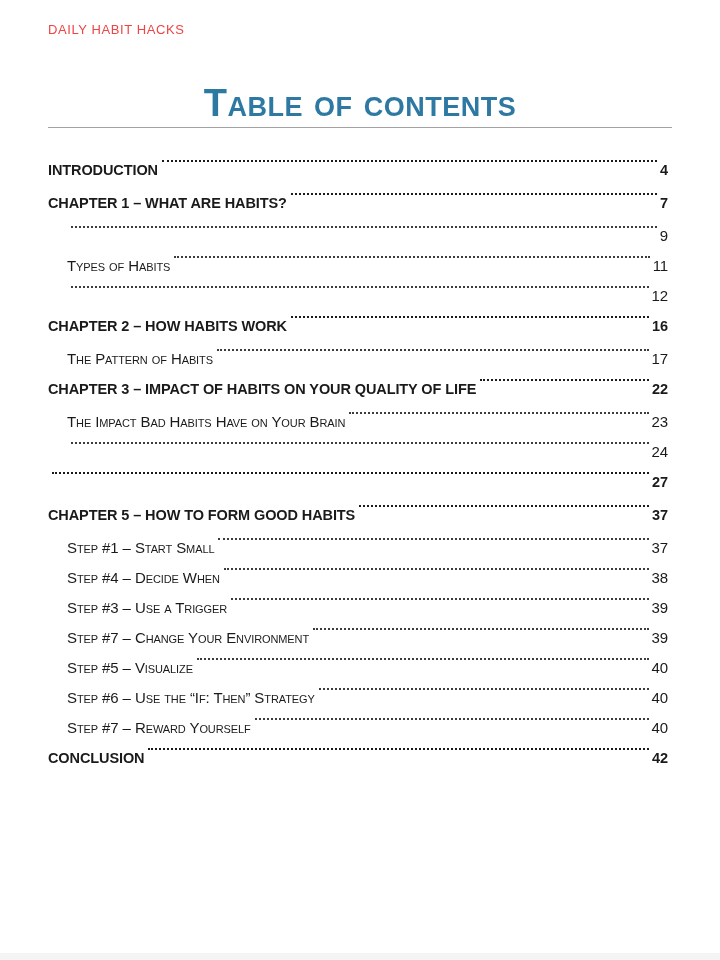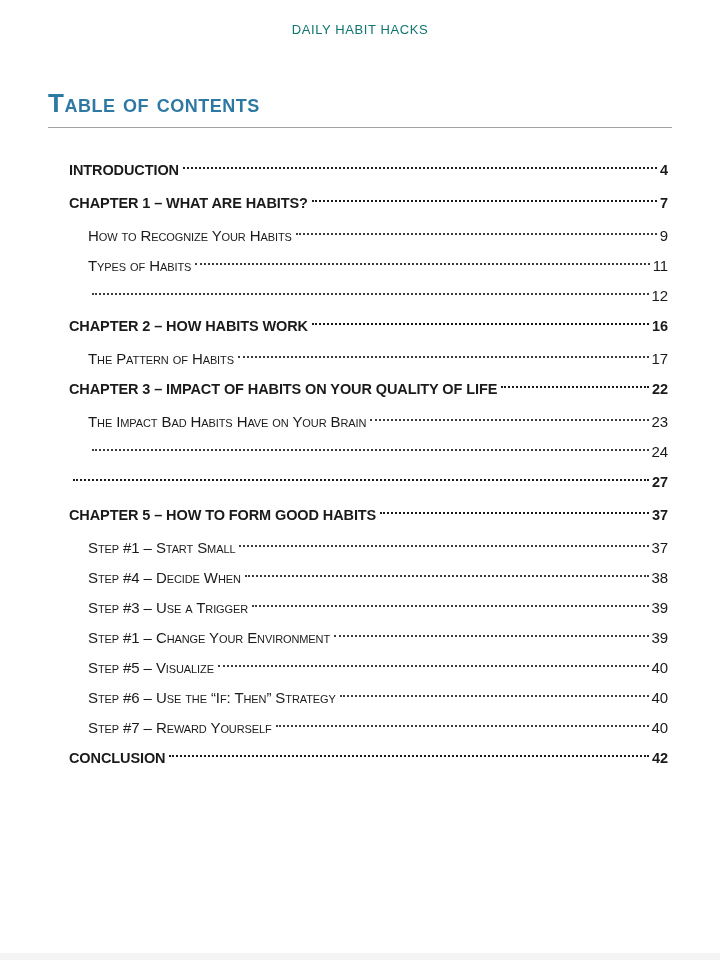--- a/index.html
+++ b/index.html
@@ -9,52 +9,51 @@
     font-family: "Liberation Sans", sans-serif;
     color: #1a1a1a;
     overflow: hidden;
   }
   .page {
     position: relative;
     width: 720px; height: 960px;
     padding: 22px 48px 0 48px;
   }
   .running-header {
-    text-align: center;
     font-size: 13px;
     letter-spacing: 0.6px;
-    color: #0f766e;
+    color: #ef4444;
     line-height: 16px;
   }
   .title {
     margin-top: 47px;
-    font-size: 26px;
+    font-size: 38px;
     font-weight: 700;
     font-variant: small-caps;
     letter-spacing: 0.5px;
     line-height: 36px;
+    text-align: center;
   }
   .title-rule {
     border: none;
     border-top: 1px solid #a3a3a3;
     margin-top: 6px;
   }
   .toc {
     margin-top: 32px;
     padding-right: 4px;
   }
   .toc-row {
     display: flex;
-    align-items: center;
+    align-items: flex-start;
     height: 20px;
     margin-bottom: 10px;
     font-size: 15px;
     line-height: 20px;
     cursor: pointer;
-    margin-left: 21px;
   }
   .toc-row.level1 {
     margin-top: 7px;
     margin-bottom: 13px;
     font-weight: 700;
     font-size: 14.5px;
     letter-spacing: -0.1px;
   }
   .toc-row.level2 {
     padding-left: 19px;
@@ -95,21 +94,20 @@
     <span class="toc-label">INTRODUCTION</span>
     <span class="toc-dots"></span>
     <span class="toc-page">4</span>
   </div>
       <div class="toc-row level1">
     <span class="toc-label">CHAPTER 1 – WHAT ARE HABITS?</span>
     <span class="toc-dots"></span>
     <span class="toc-page">7</span>
   </div>
       <div class="toc-row level2">
-    <span class="toc-label">How to Recognize Your Habits</span>
     <span class="toc-dots"></span>
     <span class="toc-page">9</span>
   </div>
       <div class="toc-row level2">
     <span class="toc-label">Types of Habits</span>
     <span class="toc-dots"></span>
     <span class="toc-page">11</span>
   </div>
       <div class="toc-row level2">
     <span class="toc-dots"></span>
@@ -157,21 +155,21 @@
     <span class="toc-label">Step #4 – Decide When</span>
     <span class="toc-dots"></span>
     <span class="toc-page">38</span>
   </div>
       <div class="toc-row level2">
     <span class="toc-label">Step #3 – Use a Trigger</span>
     <span class="toc-dots"></span>
     <span class="toc-page">39</span>
   </div>
       <div class="toc-row level2">
-    <span class="toc-label">Step #1 – Change Your Environment</span>
+    <span class="toc-label">Step #7 – Change Your Environment</span>
     <span class="toc-dots"></span>
     <span class="toc-page">39</span>
   </div>
       <div class="toc-row level2">
     <span class="toc-label">Step #5 – Visualize</span>
     <span class="toc-dots"></span>
     <span class="toc-page">40</span>
   </div>
       <div class="toc-row level2">
     <span class="toc-label">Step #6 – Use the “If: Then” Strategy</span>

